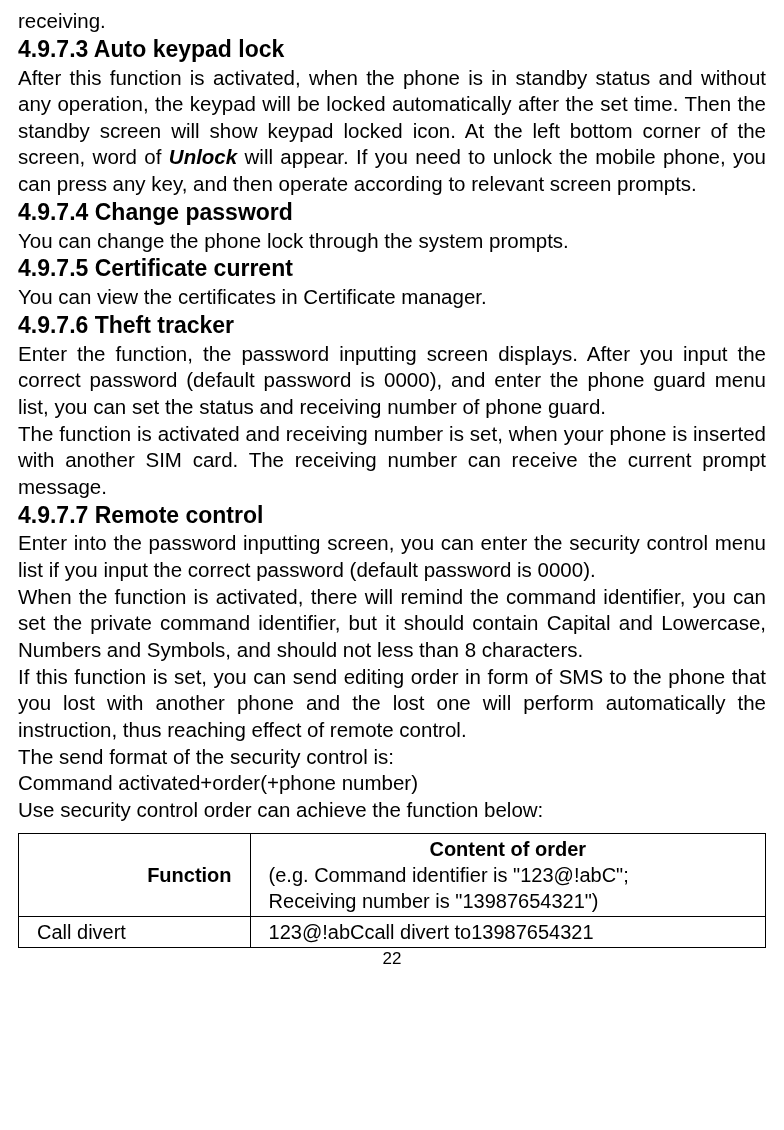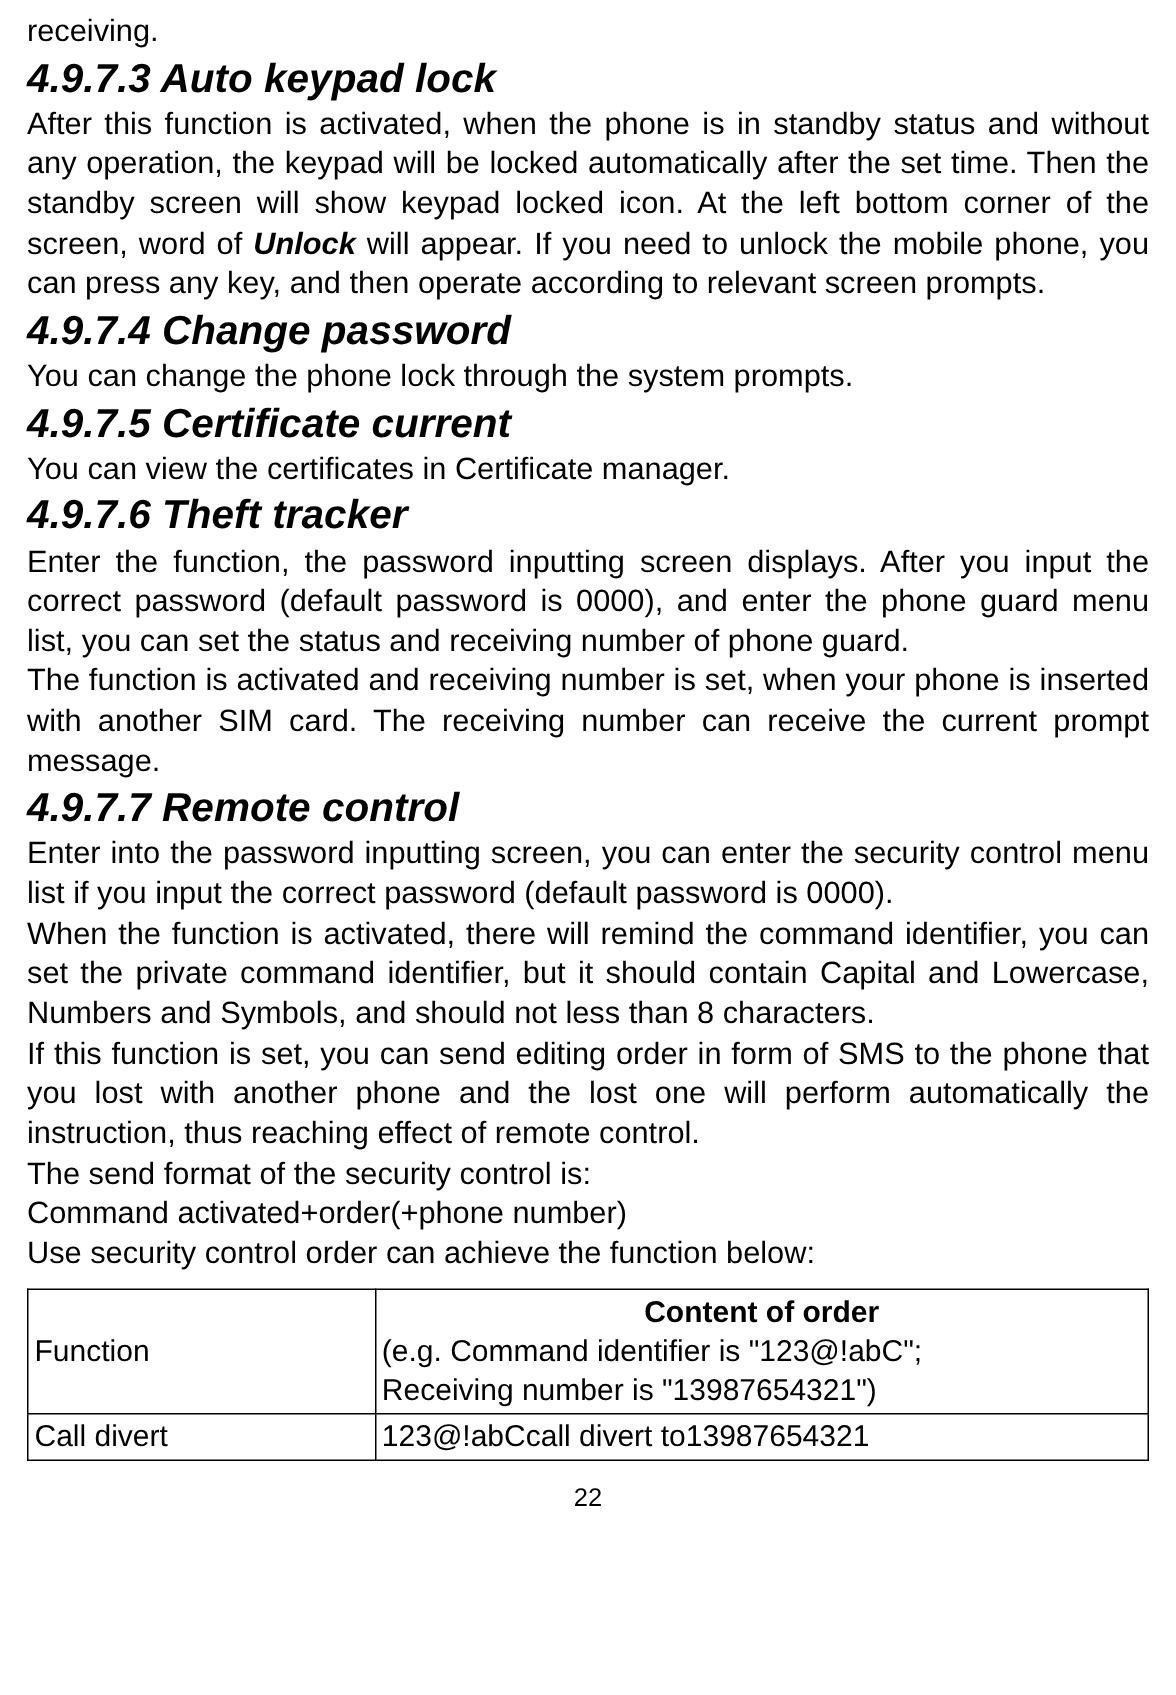--- a/index.html
+++ b/index.html
@@ -9,50 +9,48 @@
     height: 1130px;
     padding: 8px 18px;
     color: #000;
     font-size: 20.5px;
     line-height: 1.3;
     background: #fff;
   }
   .p { text-align: justify; }
   .h3 {
     font-weight: bold;
-    font-style: italic;
-    font-size: 27px;
+    font-size: 23px;
   }
   .bold-inline {
     font-weight: bold;
     font-style: italic;
   }
   table {
     border-collapse: collapse;
     width: 100%;
     margin-top: 10px;
     font-size: 20px;
   }
   td {
     border: 1px solid #000;
-    padding: 2px 4px;
+    padding: 2px 18px;
     vertical-align: top;
   }
   .th-cell {
     vertical-align: middle;
-    text-align: left;
-    font-weight: normal;
+    text-align: right;
+    font-weight: bold;
   }
   .content-header {
     text-align: center;
     font-weight: bold;
   }
   .pageno {
     text-align: center;
-    margin-top: 14px;
     font-size: 17px;
   }
 </style>
 </head>
 <body>
 
 <div class="p">receiving.</div>
 
 <div class="h3">4.9.7.3 Auto keypad lock</div>
 <div class="p">

